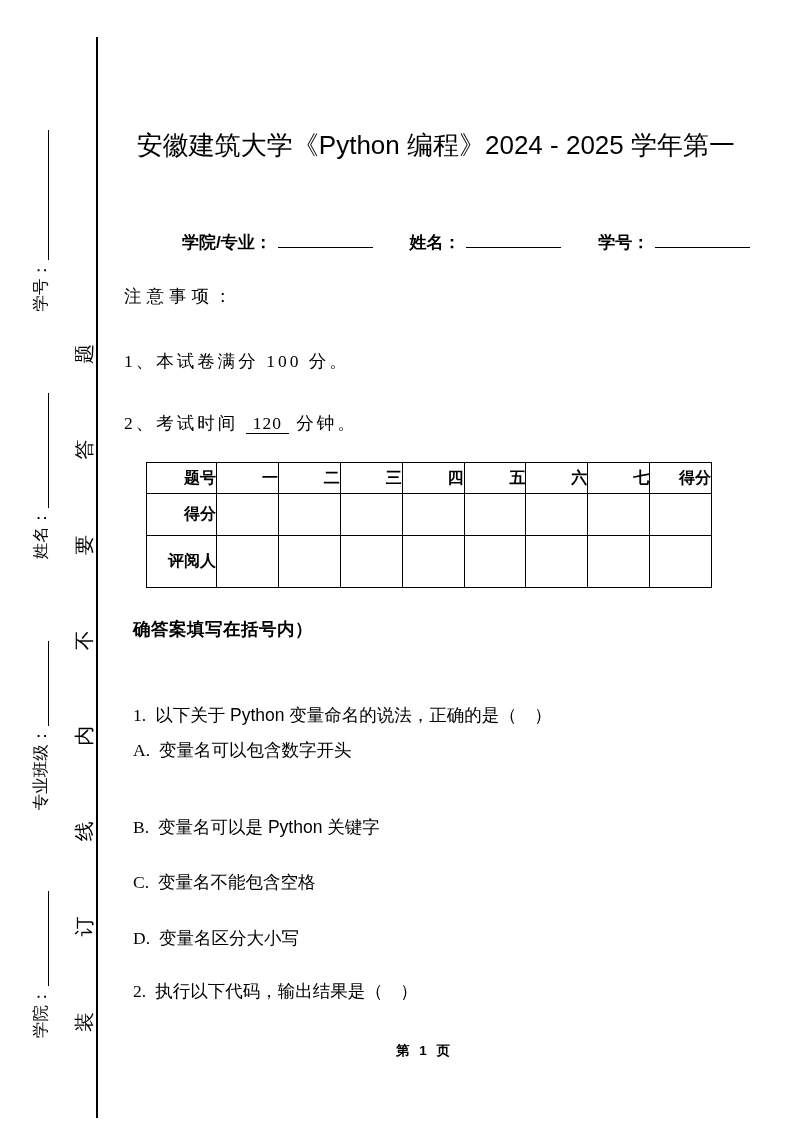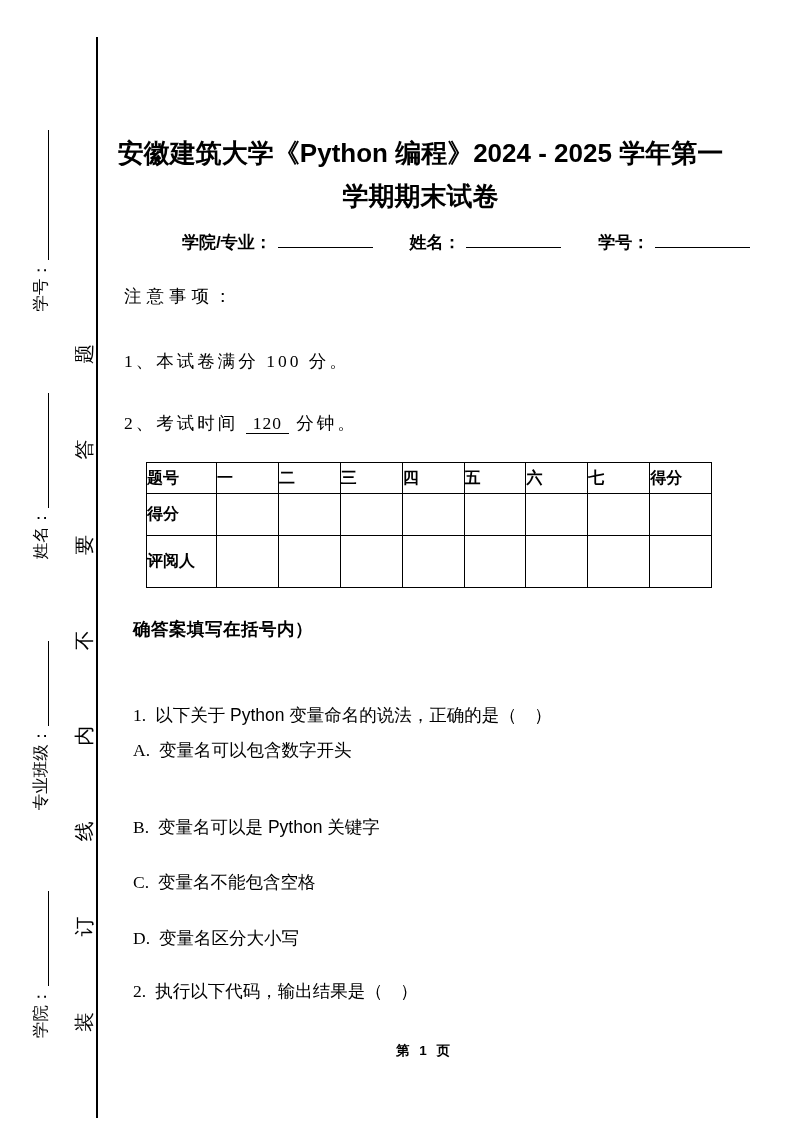--- a/index.html
+++ b/index.html
@@ -58,25 +58,24 @@
     align-items: center;
     justify-content: space-between;
     font-size: 20px;
     font-family: "Liberation Serif", serif;
   }
 
   
   .title-block {
     position: absolute;
     left: 106px; right: 58px; top: 124px;
-    text-align: center;
-    font-weight: bold;
+    text-align: right;
+    font-weight: normal;
     font-size: 26px;
     line-height: 43px;
-    margin-top: 8px;
   }
   .info-row {
     position: absolute;
     left: 166px; top: 231px;
     font-weight: bold;
     font-size: 17px;
     white-space: nowrap;
   }
   .info-field { margin-right: 16px; margin-left: 16px; }
   .info-field .blank { width: 95px; margin-left: 6px; }
@@ -97,21 +96,21 @@
   }
 
   table.score-table {
     position: absolute;
     left: 146px; top: 462px;
     border-collapse: collapse;
     table-layout: fixed;
     width: 566px;
     font-size: 16px;
     font-weight: bold;
-    text-align: left;
+    text-align: right;
   }
   table.score-table td {
     border: 1.5px solid #000;
     padding: 0;
     vertical-align: middle;
   }
   .row-head  { height: 31px; }
   .row-score { height: 42px; }
   .row-rater { height: 52px; }
   td.c0 { width: 70px; }
@@ -182,21 +181,20 @@
     <span>线</span>
     <span>内</span>
     <span>不</span>
     <span>要</span>
     <span>答</span>
     <span>题</span>
   </div>
 
   <div class="title-block">
     <div>安徽建筑大学《Python 编程》2024 - 2025 学年第一</div>
-    <div>学期期末试卷</div>
   </div>
 
   <div class="info-row">
     <span class="info-field">
       <span>学院/专业：</span><span class="blank"></span>
     </span>
     <span class="info-field">
       <span>姓名：</span><span class="blank"></span>
     </span>
     <span class="info-field">

